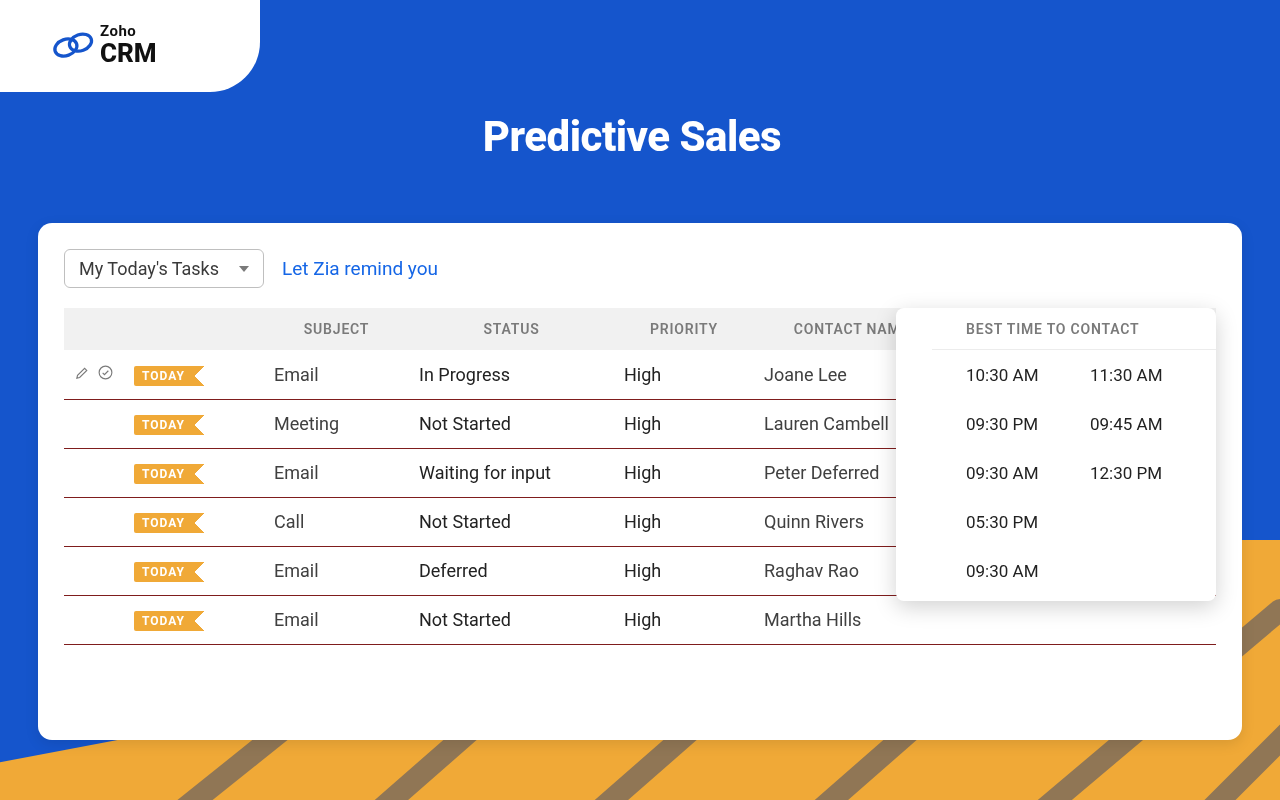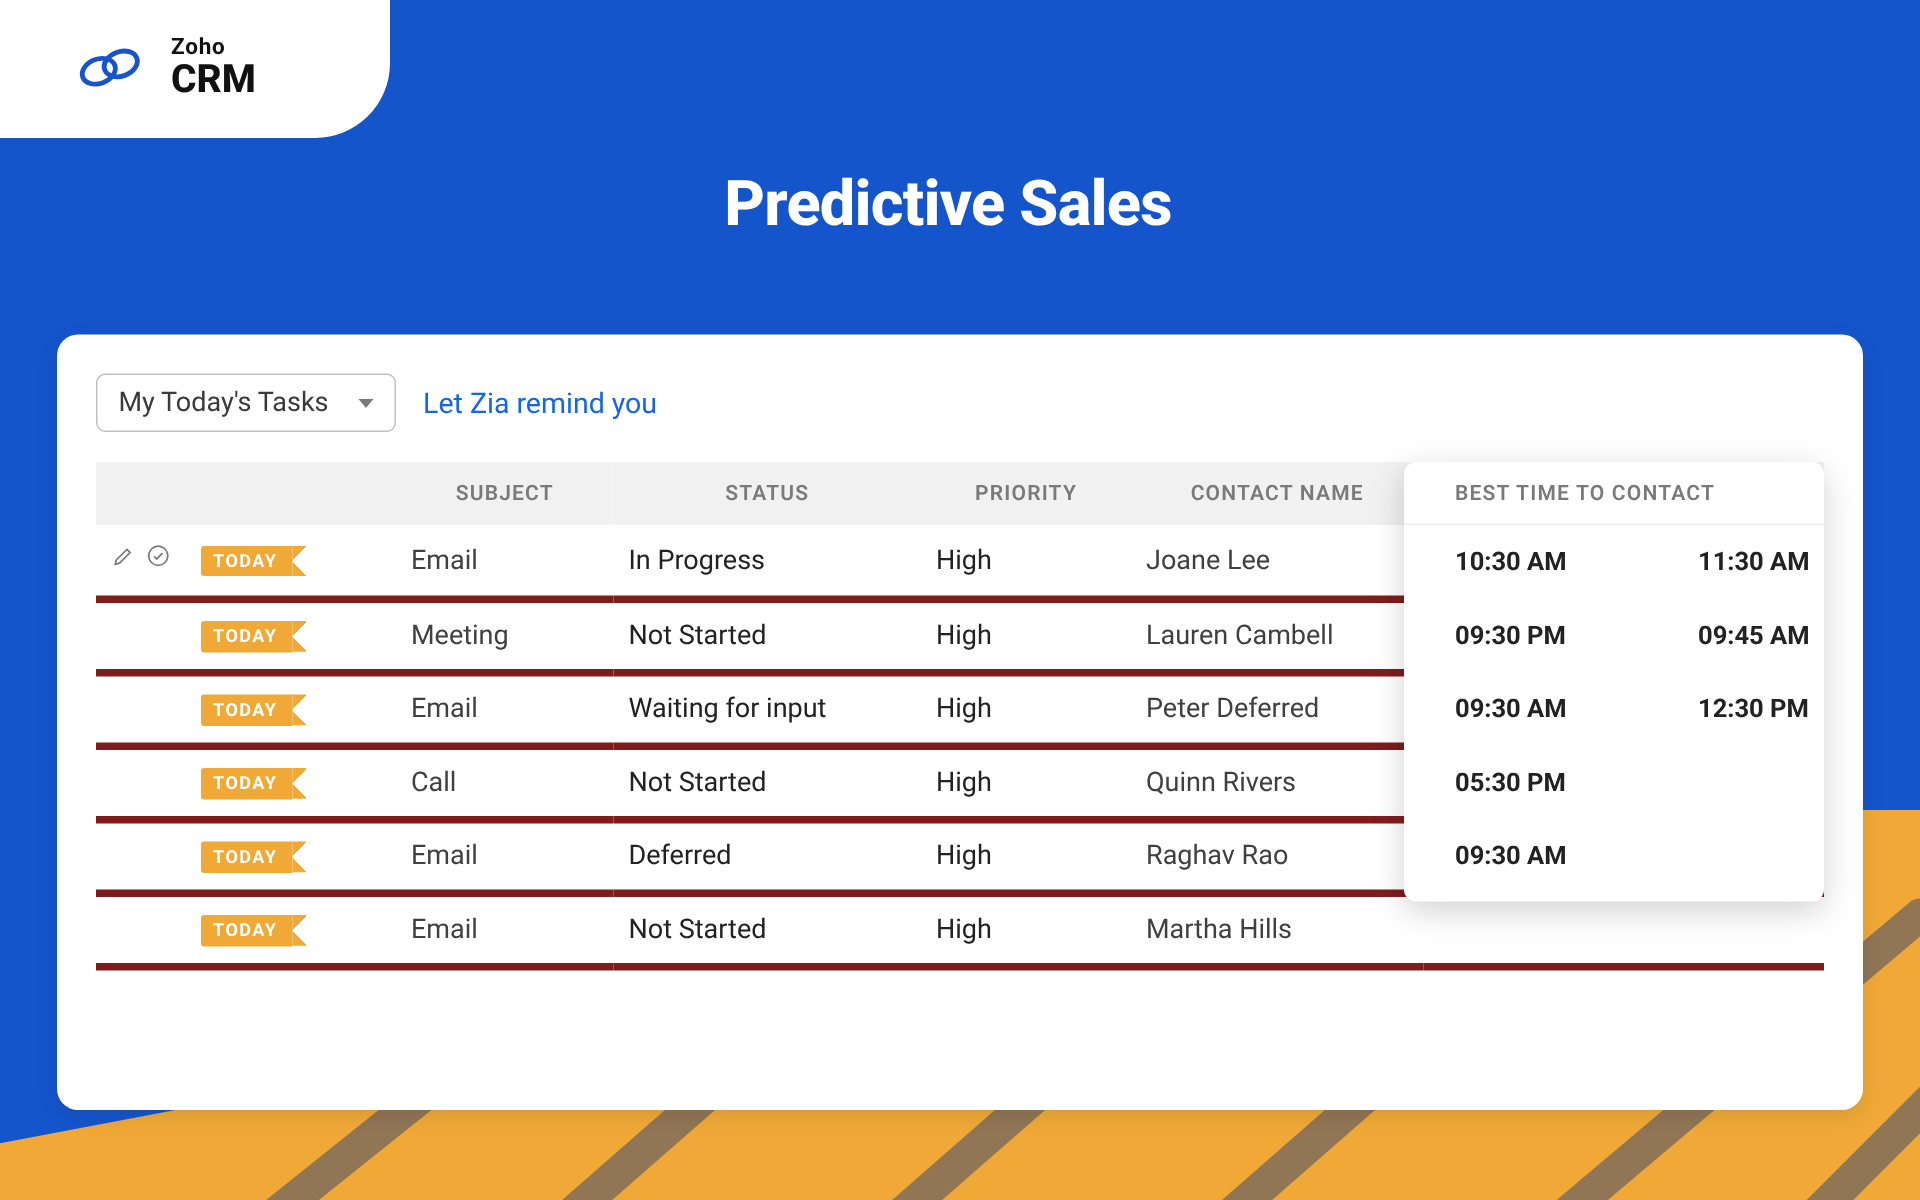--- a/index.html
+++ b/index.html
@@ -30,21 +30,21 @@
     position: absolute;
     top: 0;
     left: 0;
     width: 260px;
     height: 92px;
     background: #ffffff;
     border-radius: 0 0 50px 0;
     display: flex;
     align-items: center;
     padding-left: 48px;
-    gap: 14px;
+    gap: 0;
     z-index: 5;
   }
   .logo-icon {
     width: 52px;
     height: 36px;
     color: #1555cc;
   }
   .logo-text-wrap {
     display: flex;
     flex-direction: column;
@@ -142,21 +142,21 @@
   }
   th.col-actions { width: 60px; }
   th.col-badge { width: 140px; }
   th.col-subject { width: 145px; }
   th.col-status { width: 205px; }
   th.col-priority { width: 140px; }
   th.col-contact { width: 195px; }
   th.col-best { text-align: left; padding-left: 32px; }
 
   tbody tr {
-    border-bottom: 5px solid #7f1d1d;
+    border-bottom: 1px solid #7f1d1d;
     height: 49px;
   }
   tbody td {
     padding: 0 10px;
     font-size: 18px;
     color: #222;
     vertical-align: middle;
   }
   tbody tr:first-child td { padding-top: 6px; padding-bottom: 6px; }
 
@@ -196,44 +196,44 @@
   .subject-link, .contact-link {
     color: #404040;
     cursor: pointer;
   }
 
   
   .best-time-card {
     position: absolute;
     top: 0;
     right: 0;
-    width: 280px;
+    width: 320px;
     background: #fff;
     border-radius: 8px;
     box-shadow: 0 6px 22px rgba(0,0,0,0.18);
     padding-bottom: 6px;
+    padding-left: 36px;
   }
   .best-time-head {
     font-size: 14px;
     font-weight: 600;
     color: #7a7a7a;
     letter-spacing: 0.8px;
     padding: 13px 20px 12px 34px;
     border-bottom: 1px solid #ececec;
   }
   .best-time-row {
     display: flex;
     align-items: center;
     justify-content: flex-start;
-    gap: 76px;
+    gap: 38px;
     height: 49px;
     padding: 0 20px 0 34px;
     font-size: 17px;
     color: #222;
-    font-weight: bold;
   }
   .best-time-row span { min-width: 86px; display: inline-block; }
 </style>
 </head>
 <body>
 
 <div class="bottom-deco">
   <svg viewBox="0 0 1280 260" preserveAspectRatio="none">
     <path d="M-200 260 L1280 -20 L1280 260 Z" fill="#f0a937"></path>
     <g stroke="#1d3a7a" stroke-width="22" stroke-linecap="round" opacity="0.45">

